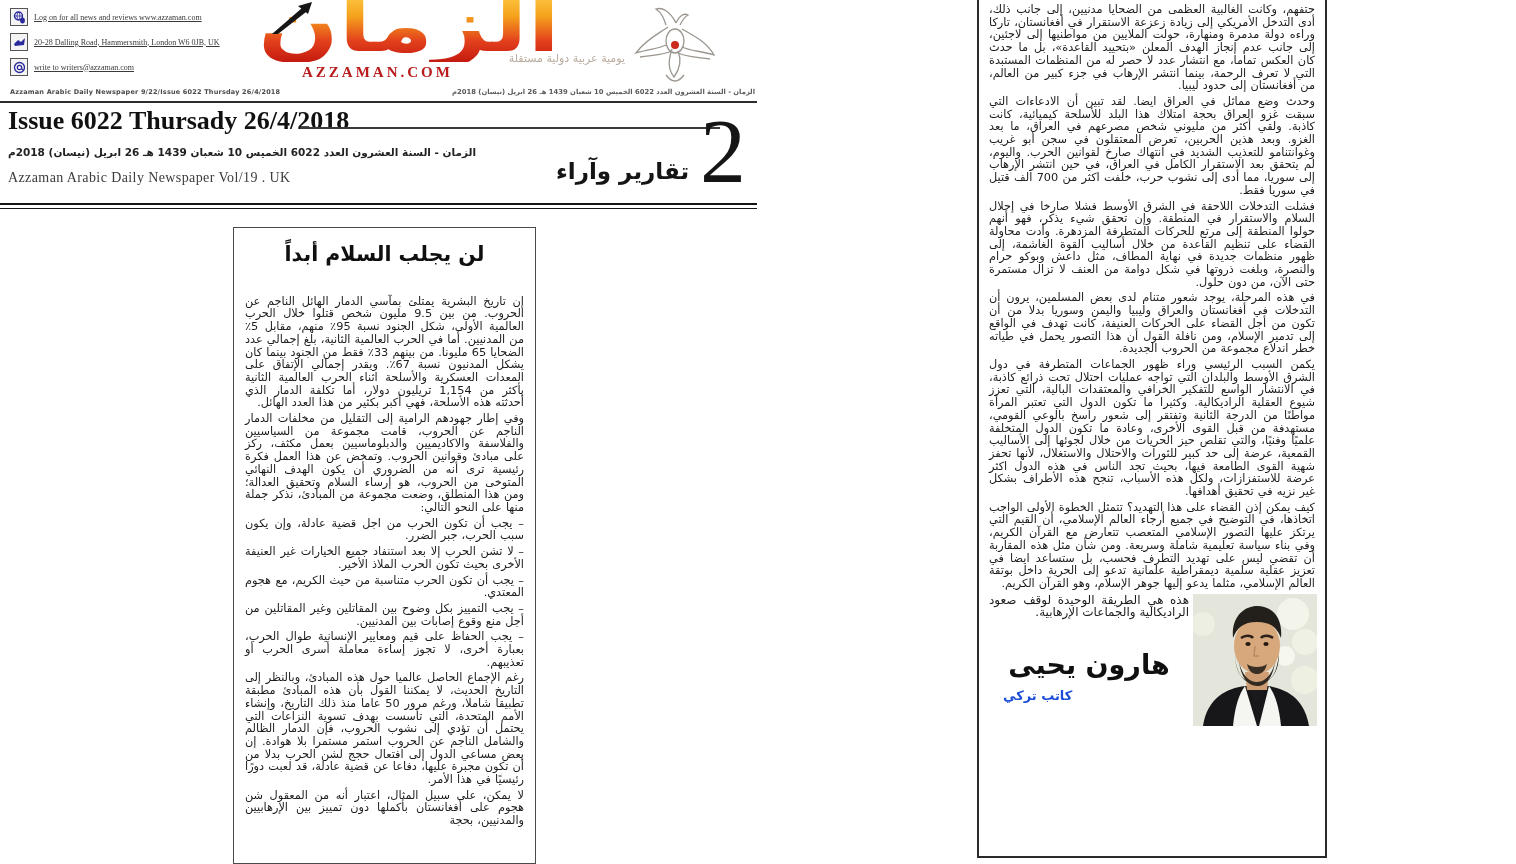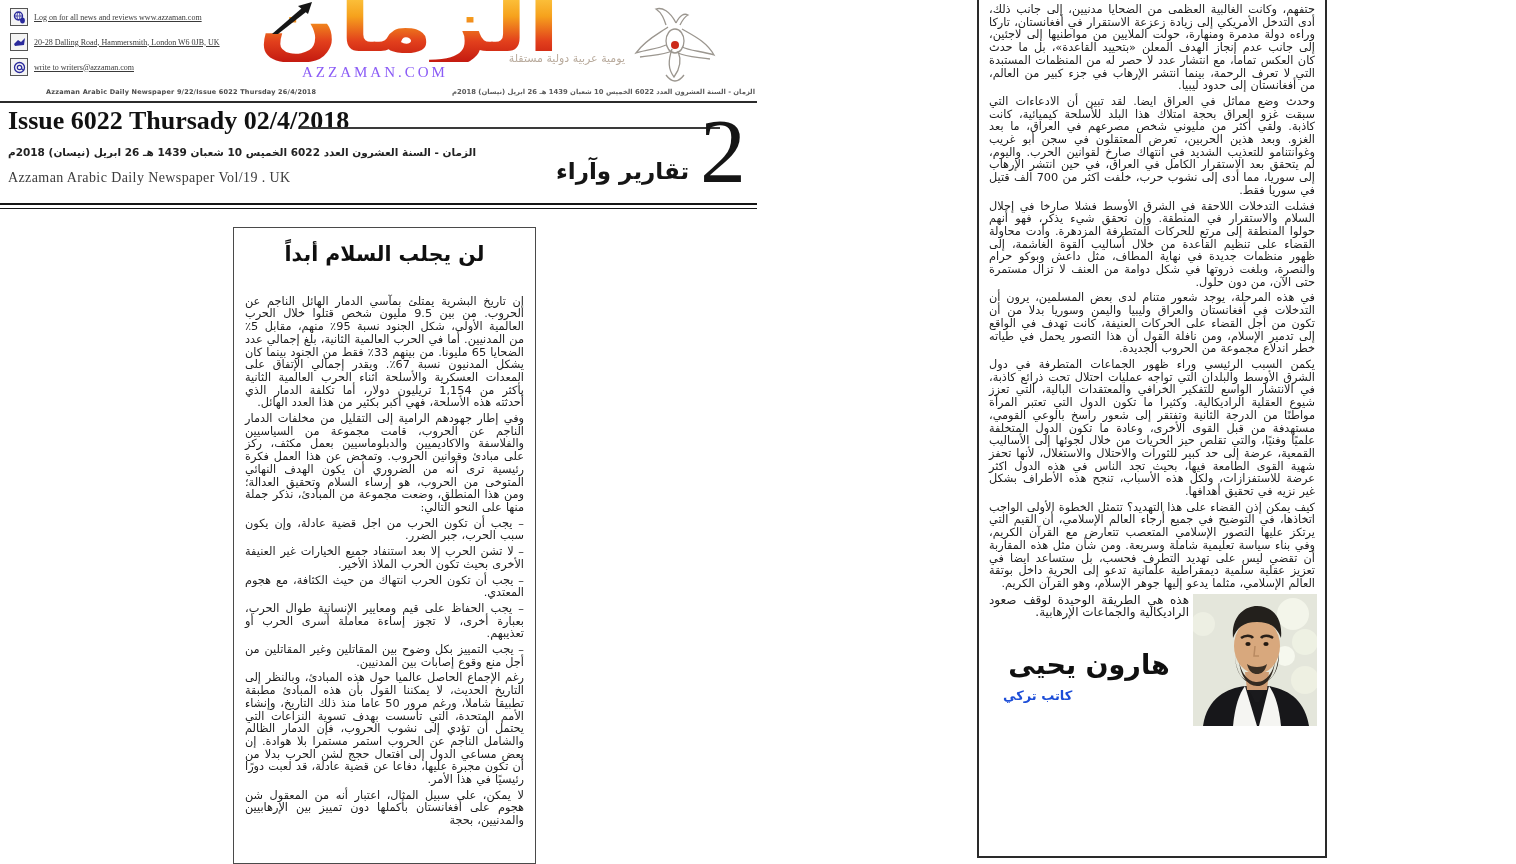--- a/index.html
+++ b/index.html
@@ -14,36 +14,36 @@
   .contact-icon {
     width:18px; height:18px; border:1px solid #555; background:#f4f4f4;
     display:flex; align-items:center; justify-content:center; flex:0 0 18px;
   }
   .contact-text {
     font-family:"Liberation Serif", serif; font-size:8px; color:#3a3a3a;
     text-decoration:underline; margin-left:6px; white-space:nowrap;
   }
   .small-print {
     position:absolute; left:10px; top:88px; font-size:6.5px; font-weight:bold;
-    color:#4a4a4a; letter-spacing:.2px;margin-left:36px;
+    color:#4a4a4a; letter-spacing:.2px;
   }
   .logo-wrap { position:absolute; left:250px; top:0; width:330px; height:100px; }
   .logo-ar {
     position:absolute; left:8px; top:-12px;
     font-size:74px; font-weight:bold; line-height:1;
     transform:scaleX(1.28); transform-origin:left center;
     background:linear-gradient(180deg,#ffd34d 0%,#f6a21d 38%,#e2401c 72%,#c41a10 100%);
     -webkit-background-clip:text; background-clip:text; color:transparent;
     direction:rtl; white-space:nowrap;
   }
   .logo-flag { position:absolute; left:18px; top:2px; }
   .logo-domain {
     position:absolute; left:52px; top:64px;
-    font-family:"Liberation Serif", serif; font-weight:normal; font-size:15px;
-    letter-spacing:3px; color:#8b5cf6;
+    font-family:"Liberation Serif", serif; font-weight:bold; font-size:15px;
+    letter-spacing:3px; color:#b91c1c;
   }
   .tagline {
     position:absolute; left:505px; top:52px; width:120px;
     direction:rtl; text-align:right; font-size:11px; color:#b9ab9d;
   }
   .eagle { position:absolute; left:632px; top:5px; }
   .top-meta-ar {
     position:absolute; left:505px; top:88px; width:250px; direction:rtl;
     text-align:left; font-size:6.8px; font-weight:bold; color:#5a5a5a; white-space:nowrap;
   }
@@ -170,40 +170,40 @@
       <path d="M34 70 C40 78 46 78 52 70"></path>
       <ellipse cx="43" cy="36" rx="9" ry="12"></ellipse>
       <path d="M44 18 C48 10 52 8 56 10 C52 12 50 16 48 20"></path>
     </g>
     <circle cx="43" cy="40" r="4" fill="#cc2a1a"></circle>
   </svg>
 
   <div class="top-meta-ar">الزمان - السنة العشرون العدد 6022 الخميس 10 شعبان 1439 هـ  26 ابريل (نيسان) 2018م</div>
 
   <div class="rule-top"></div>
-  <div class="issue-en">Issue 6022 Thursady 02/4/2018</div>
+  <div class="issue-en">Issue 6022 Thursady 26/4/2018</div>
   <div class="issue-dash"></div>
   <div class="issue-ar">الزمان - السنة العشرون العدد 6022 الخميس 10 شعبان 1439 هـ  26 ابريل (نيسان) 2018م</div>
   <div class="paper-en">Azzaman Arabic Daily Newspaper Vol/19 . UK</div>
   <div class="section-num">2</div>
   <div class="section-name">تقارير وآراء</div>
   <div class="rule-double"></div>
 
   <div class="article-box">
     <div class="article-title">
       <div>لن يجلب السلام أبداً</div>
     </div>
     <div class="article-body">
         <p class="para">إن تاريخ البشرية يمتلئ بمآسي الدمار الهائل الناجم عن الحروب. من بين 9.5 مليون شخص قتلوا خلال الحرب العالمية الأولى، شكل الجنود نسبة 95٪ منهم، مقابل 5٪ من المدنيين. أما في الحرب العالمية الثانية، بلغ إجمالي عدد الضحايا 65 مليونا. من بينهم 33٪ فقط من الجنود بينما كان يشكل المدنيون نسبة 67٪. ويقدر إجمالي الإتفاق على المعدات العسكرية والأسلحة اثناء الحرب العالمية الثانية بأكثر من 1,154 تريليون دولار، أما تكلفة الدمار الذي أحدثته هذه الأسلحة، فهي أكبر بكثير من هذا العدد الهائل.</p>
         <p class="para">وفي إطار جهودهم الرامية إلى التقليل من مخلفات الدمار الناجم عن الحروب، قامت مجموعة من السياسيين والفلاسفة والاكاديميين والدبلوماسيين بعمل مكثف، ركز على مبادئ وقوانين الحروب. وتمخض عن هذا العمل فكرة رئيسية ترى أنه من الضروري أن يكون الهدف النهائي المتوخى من الحروب، هو إرساء السلام وتحقيق العدالة؛ ومن هذا المنطلق، وضعت مجموعة من المبادئ، نذكر جملة منها على النحو التالي:</p>
         <p class="para">– يجب أن تكون الحرب من اجل قضية عادلة، وإن يكون سبب الحرب، جبر الضرر.</p>
         <p class="para">– لا تشن الحرب إلا بعد استنفاد جميع الخيارات غير العنيفة الأخرى بحيث تكون الحرب الملاذ الأخير.</p>
-        <p class="para">– يجب أن تكون الحرب انتهاك من حيث الكثافة، مع هجوم المعتدي.</p>
+        <p class="para">– يجب أن تكون الحرب متناسبة من حيث الكريم، مع هجوم المعتدي.</p>
+        <p class="para">– يجب التمييز بكل وضوح بين المقاتلين وغير المقاتلين من أجل منع وقوع إصابات بين المدنيين.</p>
         <p class="para">– يجب الحفاظ على قيم ومعايير الإنسانية طوال الحرب، بعبارة أخرى، لا تجوز إساءة معاملة أسرى الحرب أو تعذيبهم.</p>
-        <p class="para">– يجب التمييز بكل وضوح بين المقاتلين وغير المقاتلين من أجل منع وقوع إصابات بين المدنيين.</p>
         <p class="para">رغم الإجماع الحاصل عالميا حول هذه المبادئ، وبالنظر إلى التاريخ الحديث، لا يمكننا القول بأن هذه المبادئ مطبقة تطبيقا شاملا، ورغم مرور 50 عاما منذ ذلك التاريخ، وإنشاء الأمم المتحدة، التي تأسست بهدف تسوية النزاعات التي يحتمل أن تؤدي إلى نشوب الحروب، فإن الدمار الظالم والشامل الناجم عن الحروب استمر مستمرا بلا هوادة. إن بعض مساعي الدول إلى افتعال حجج لشن الحرب بدلا من أن تكون مجبرة عليها، دفاعا عن قضية عادلة، قد لعبت دورًا رئيسيًا في هذا الأمر.</p>
         <p class="para">لا يمكن، على سبيل المثال، اعتبار أنه من المعقول شن هجوم على أفغانستان بأكملها دون تمييز بين الإرهابيين والمدنيين، بحجة</p>
       </div>
   </div>
 
   <div class="right-col">
     <div>
         <p class="para">حتفهم، وكانت الغالبية العظمى من الضحايا مدنيين، إلى جانب ذلك، أدى التدخل الأمريكي إلى زيادة زعزعة الاستقرار في أفغانستان، تاركا وراءه دولة مدمرة ومنهارة، حولت الملايين من مواطنيها إلى لاجئين، إلى جانب عدم إنجاز الهدف المعلن «بتحييد القاعدة»، بل ما حدث كان العكس تماما، مع انتشار عدد لا حصر له من المنظمات المستبدة التي لا تعرف الرحمة، بينما انتشر الإرهاب في جزء كبير من العالم، من أفغانستان إلى حدود ليبيا.</p>
         <p class="para">وحدث وضع مماثل في العراق ايضا. لقد تبين أن الادعاءات التي سبقت غزو العراق بحجة امتلاك هذا البلد للأسلحة كيميائية، كانت كاذبة. ولقي أكثر من مليوني شخص مصرعهم في العراق، ما بعد الغزو. وبعد هذين الحربين، تعرض المعتقلون في سجن أبو غريب وغوانتنامو للتعذيب الشديد في انتهاك صارخ لقوانين الحرب. واليوم، لم يتحقق بعد الاستقرار الكامل في العراق، في حين انتشر الإرهاب إلى سوريا، مما أدى إلى نشوب حرب، خلفت اكثر من 700 الف قتيل في سوريا فقط.</p>
         <p class="para">فشلت التدخلات اللاحقة في الشرق الأوسط فشلا صارخا في إحلال السلام والاستقرار في المنطقة. وإن تحقق شيء يذكر، فهو أنهم حولوا المنطقة إلى مرتع للحركات المتطرفة المزدهرة. وأدت محاولة القضاء على تنظيم القاعدة من خلال أساليب القوة الغاشمة، إلى ظهور منظمات جديدة في نهاية المطاف، مثل داعش وبوكو حرام والنصرة، وبلغت ذروتها في شكل دوامة من العنف لا تزال مستمرة حتى الآن، من دون حلول.</p>

